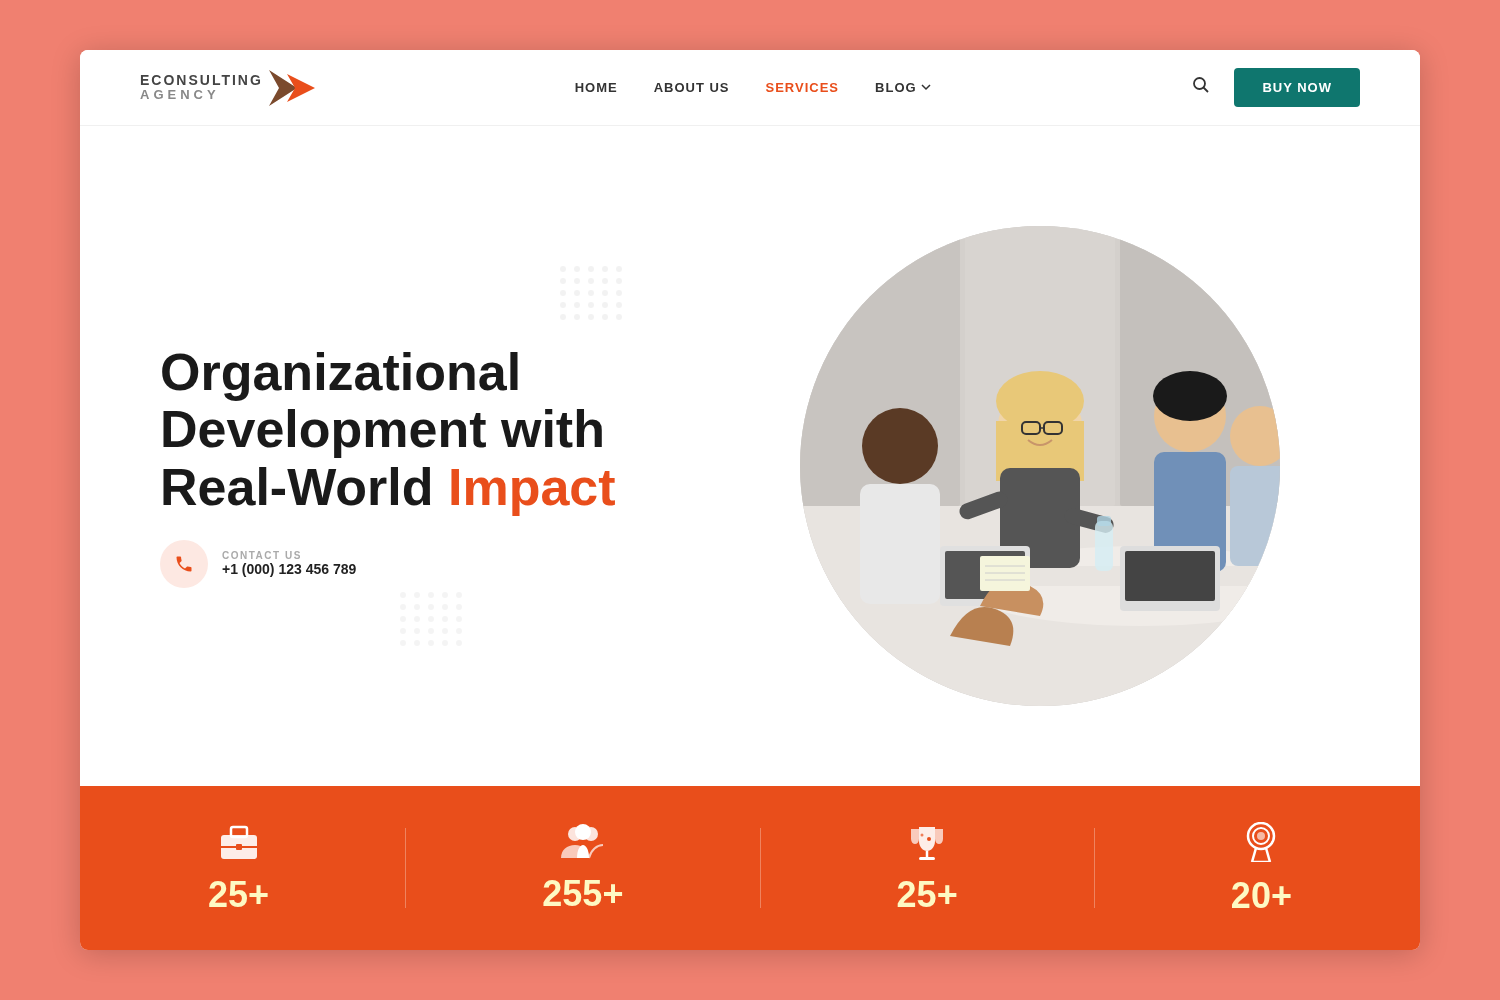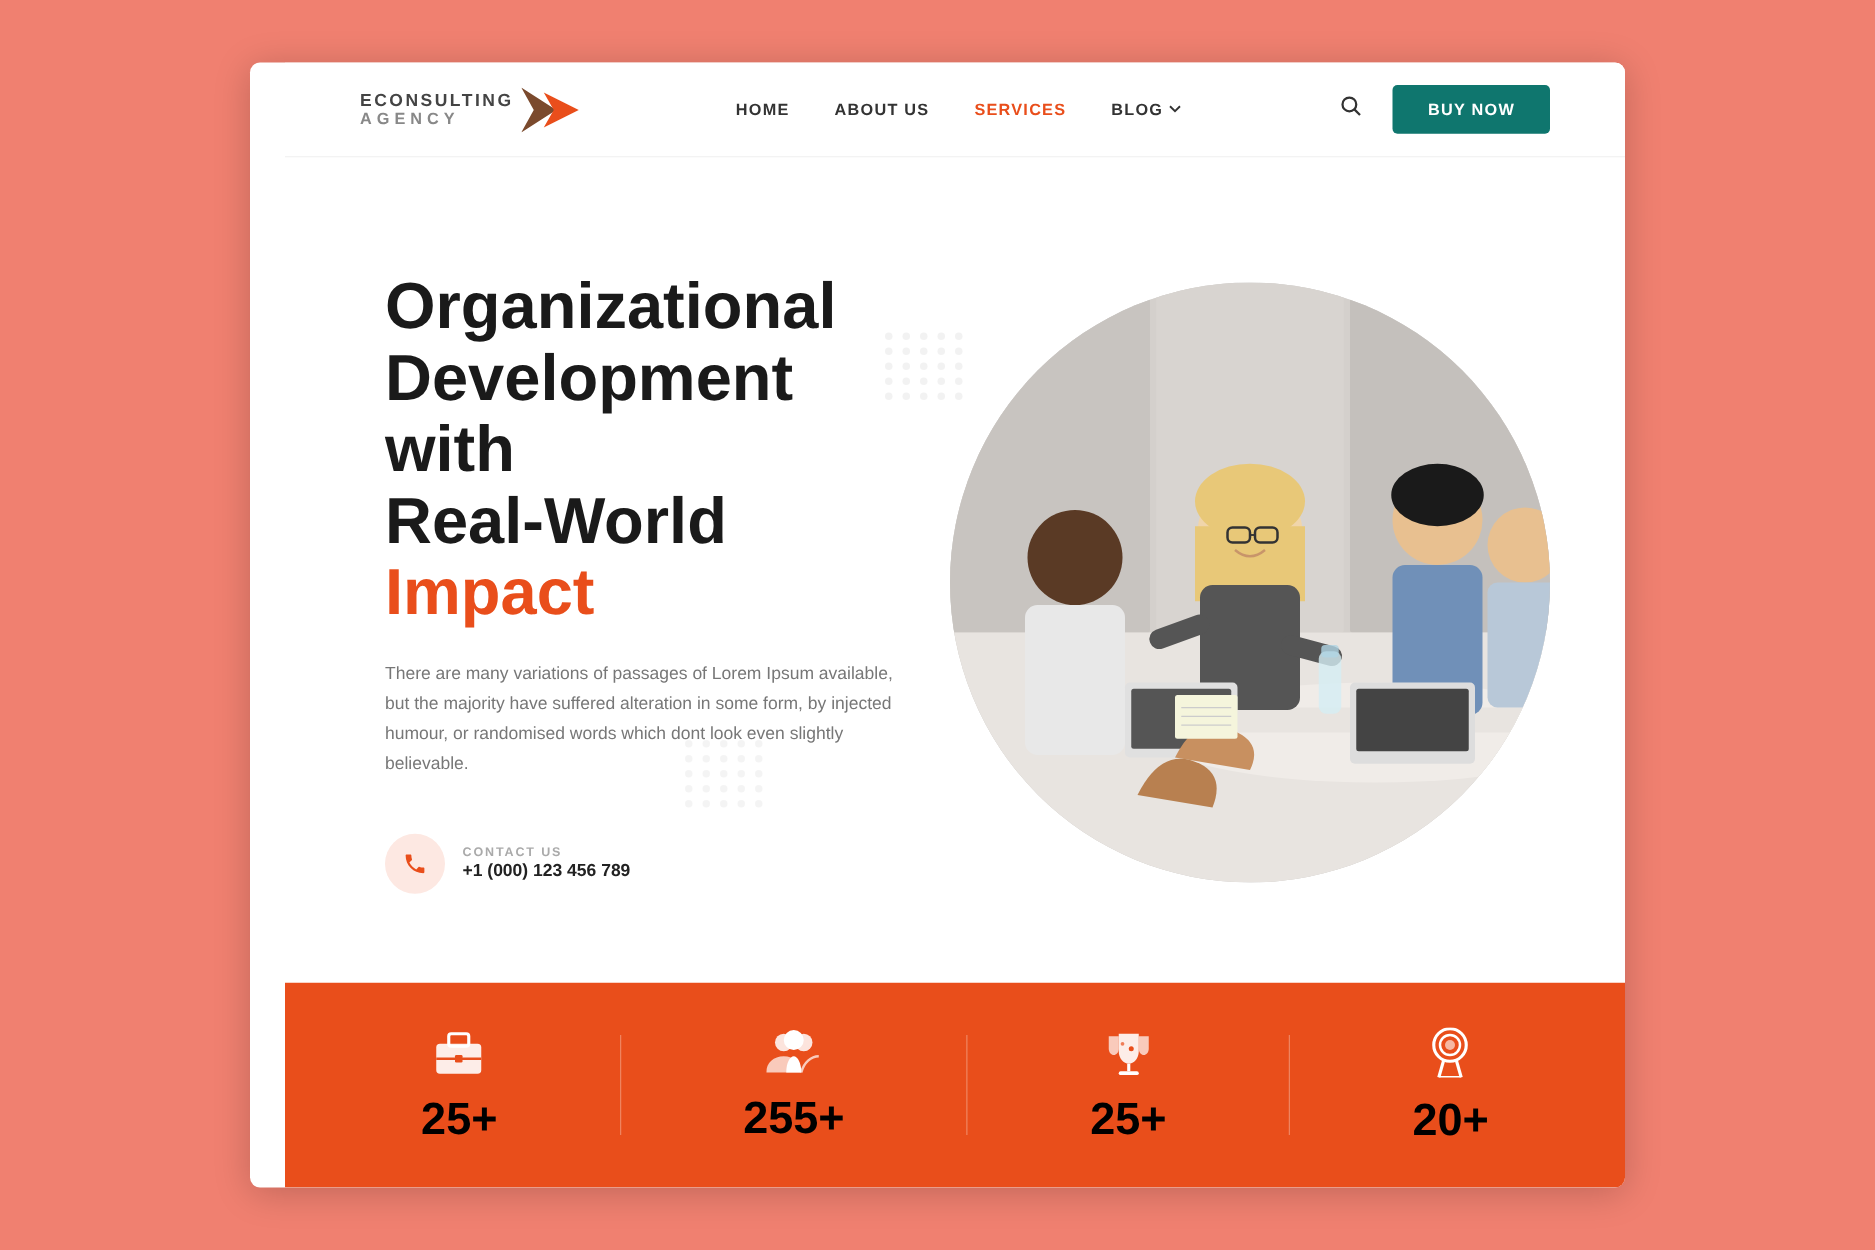--- a/index.html
+++ b/index.html
@@ -5,27 +5,26 @@
     * { margin: 0; padding: 0; box-sizing: border-box; }
     body {
       background-color: #f08070;
       display: flex;
       justify-content: center;
       align-items: center;
       min-height: 100vh;
       font-family: 'Arial', sans-serif;
     }
     .browser-window {
-      width: 1100px;
+      width: 1340px;
       min-height: 900px;
       background: #fff;
       border-radius: 8px;
       overflow: hidden;
       box-shadow: 0 4px 30px rgba(0,0,0,0.2);
-      padding-left: 28px;
     }
     
     .navbar {
       display: flex;
       align-items: center;
       justify-content: space-between;
       padding: 18px 60px;
       background: #fff;
       border-bottom: 1px solid #f0f0f0;
     }
@@ -232,21 +231,21 @@
       color: #fff;
       gap: 8px;
     }
     .stat-icon {
       font-size: 32px;
       color: #fff;
     }
     .stat-number {
       font-size: 36px;
       font-weight: 900;
-      color: #000000;
+      color: #fef9c3;
       line-height: 1;
     }
     .stat-divider {
       width: 1px;
       height: 80px;
       background: rgba(255,255,255,0.3);
     }
     .dot-grid {
       display: grid;
       grid-template-columns: repeat(5, 8px);
@@ -362,21 +361,20 @@
           <span></span>
           <span></span>
           <span></span>
       </div>
     </div>
 
     <div class="hero-left">
       <h1 class="hero-title">
         Organizational<br>Development with<br>Real-World <span class="highlight">Impact</span>
       </h1>
-      <p class="hero-desc">There are many variations of passages of Lorem Ipsum available, but the majority have suffered alteration in some form, by injected humour, or randomised words which dont look even slightly believable.</p>
 
       <div class="hero-cta-row">
 
         <div class="contact-us-box">
           <div class="phone-circle">
             <svg width="20" height="20" viewBox="0 0 24 24">
               <path d="M6.6 10.8c1.4 2.8 3.8 5.1 6.6 6.6l2.2-2.2c.3-.3.7-.4 1-.2 1.1.4 2.3.6 3.6.6.6 0 1 .4 1 1V20c0 .6-.4 1-1 1-9.4 0-17-7.6-17-17 0-.6.4-1 1-1h3.5c.6 0 1 .4 1 1 0 1.3.2 2.5.6 3.6.1.3 0 .7-.2 1L6.6 10.8z" fill="#e94e1b"></path>
             </svg>
           </div>
           <div class="contact-text-group">

